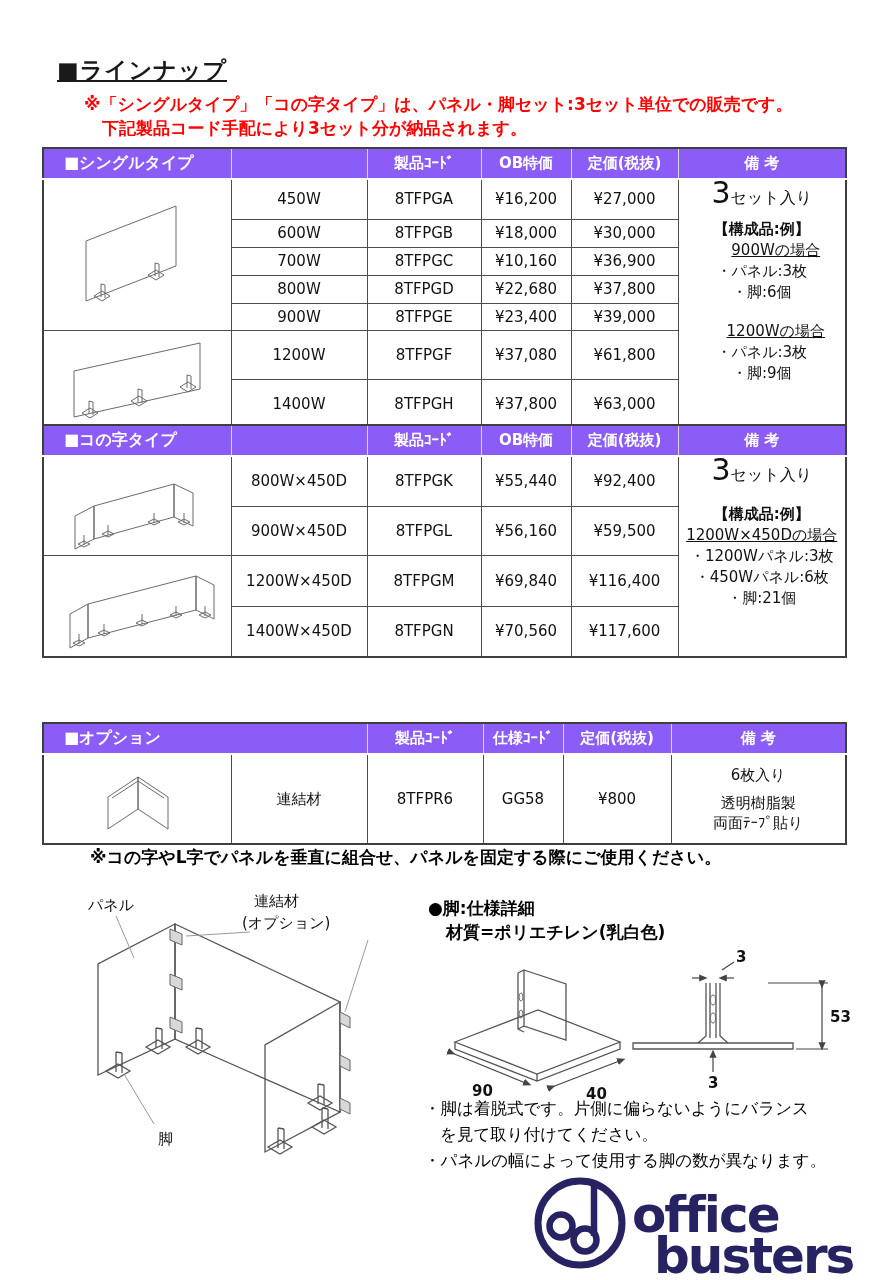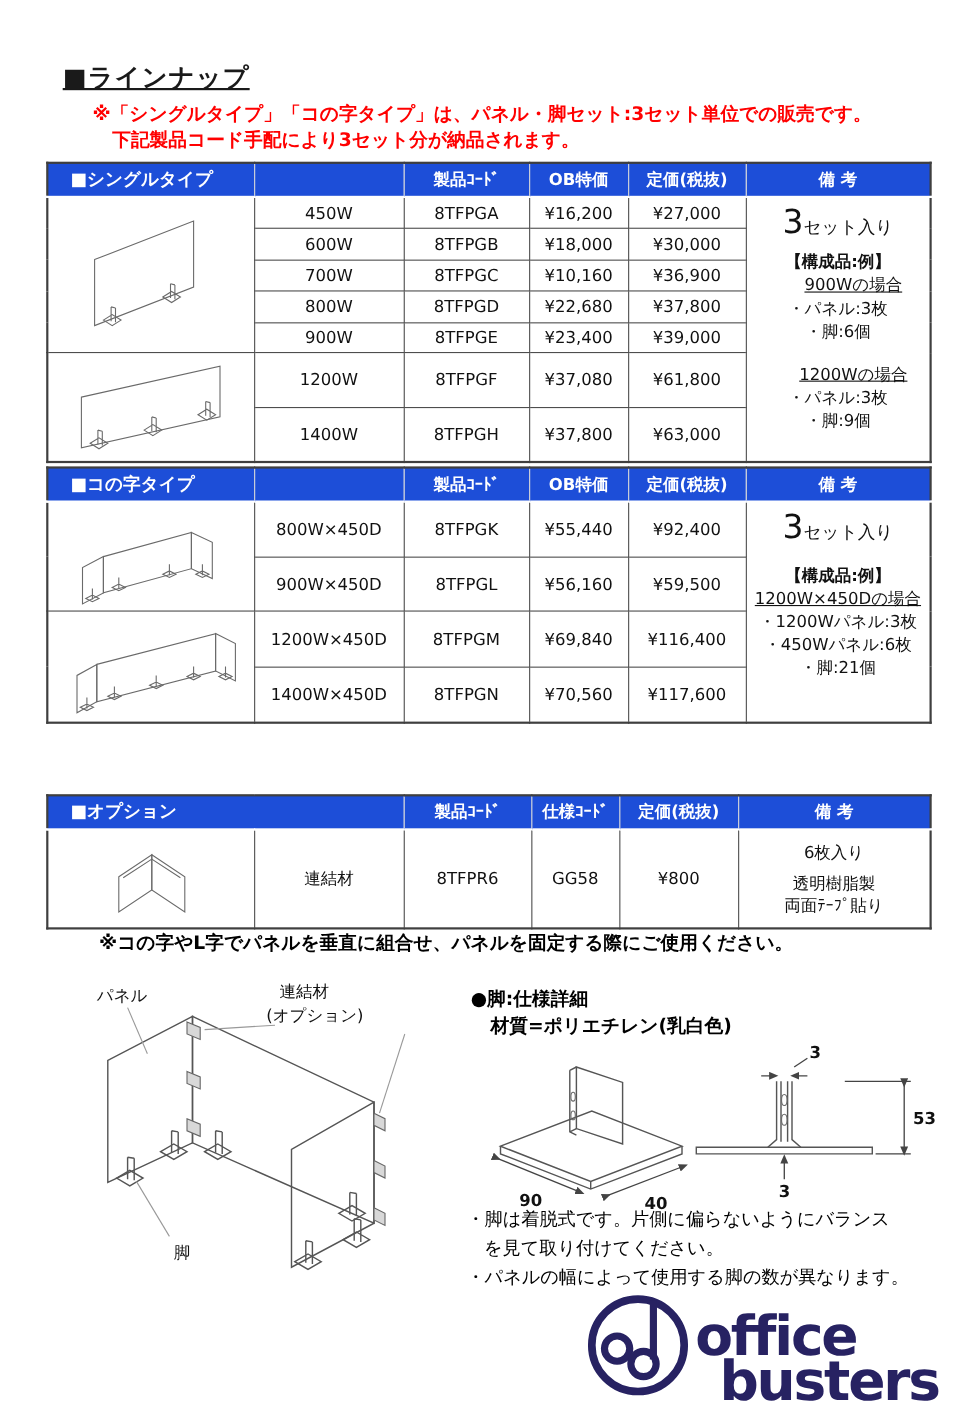--- a/index.html
+++ b/index.html
@@ -5,29 +5,29 @@
   html,body{margin:0;padding:0;background:#fff;}
   body{font-family:"DejaVu Sans","Liberation Sans",sans-serif;color:#1a1a1a;}
   .page{position:relative;width:886px;height:1280px;background:#ffffff;overflow:hidden;}
   .abs{position:absolute;}
 
   .title{font-size:23px;font-weight:bold;text-decoration:underline;letter-spacing:1px;}
   .red-note{color:#ff0000;font-weight:bold;font-size:17px;line-height:24px;white-space:nowrap;}
 
   table.spec{border-collapse:collapse;table-layout:fixed;width:803px;background:#fff;
              border:2px solid #3f3f3f;position:absolute;left:42px;}
-  table.spec th{background:#1d4ed8;color:#ffffff;font-size:15px;font-weight:bold;
+  table.spec th{background:#8b5cf6;color:#ffffff;font-size:15px;font-weight:bold;
                 border-right:1px solid #d9d9d9;border-bottom:2px solid #ffffff;
                 padding:4px 2px;text-align:center;}
   table.spec th.type-head{text-align:left;padding-left:20px;font-size:16px;}
   table.spec td{border:1px solid #4d4d4d;font-size:15px;text-align:center;padding:0 2px;
                 color:#111;}
   table.spec td.img-cell{padding:2px;}
   td.remarks{vertical-align:top;text-align:left;padding:8px 10px 4px 12px;font-size:15px;line-height:21px;}
-  .set-line{text-align:center;margin:12px 0 10px 0;white-space:nowrap;}
+  .set-line{text-align:center;margin:2px 0 10px 0;white-space:nowrap;}
   .set-big{font-size:30px;font-weight:500;}
   .set-rest{font-size:16px;}
   .kousei{font-weight:600;}
   .u{text-decoration:underline;}
   .ind{padding-left:28px;}
   .gap-top{margin-top:18px;}
 
   .black-note{font-size:17px;font-weight:600;color:#000;white-space:nowrap;}
   .spec-head{font-size:17px;font-weight:600;color:#000;}
   .bullet-notes{font-size:16.5px;font-weight:500;color:#000;line-height:26px;white-space:nowrap;}
@@ -62,21 +62,21 @@
       </colgroup>
     <tbody>
         <tr>
       <th class="type-head">■シングルタイプ</th>
       <th></th>
       <th>製品ｺｰﾄﾞ</th>
       <th>OB特価</th>
       <th>定価(税抜)</th>
       <th>備 考</th>
     </tr>
-    <tr style="height:28px">
+    <tr style="height:40px">
       <td class="img-cell" rowspan="5">
         <svg width="184" height="136" viewBox="0 0 184 136">
           <path class="ln" d="M40,54 L130,19 L130,79 L40,114 Z"></path>
           <g transform="translate(56,107)">
                 <path class="ln" d="M-8,2 L0,-3 L8,2 L0,7 Z M-1,-10 L-1,3 M3,-9 L3,4 M-1,-10 L3,-9"></path>
               </g>
           <g transform="translate(110,86)">
                 <path class="ln" d="M-8,2 L0,-3 L8,2 L0,7 Z M-1,-10 L-1,3 M3,-9 L3,4 M-1,-10 L3,-9"></path>
               </g>
         </svg>

